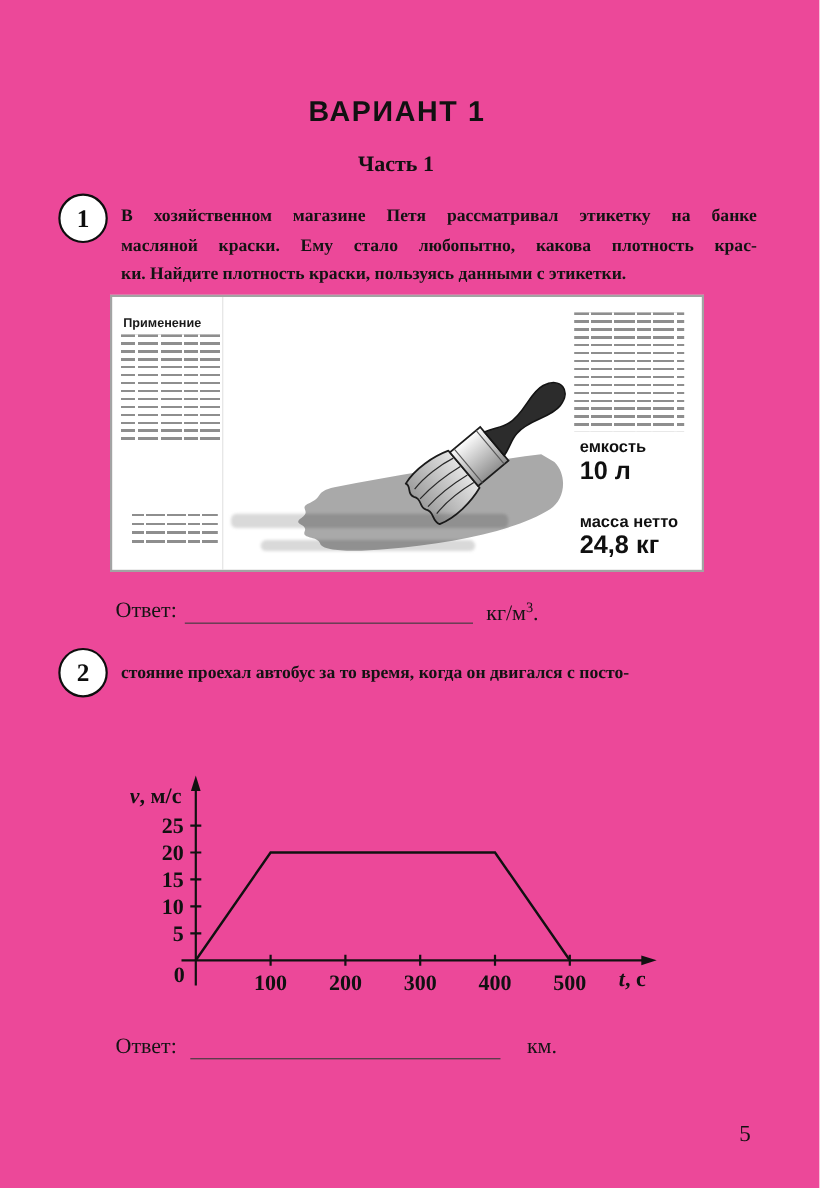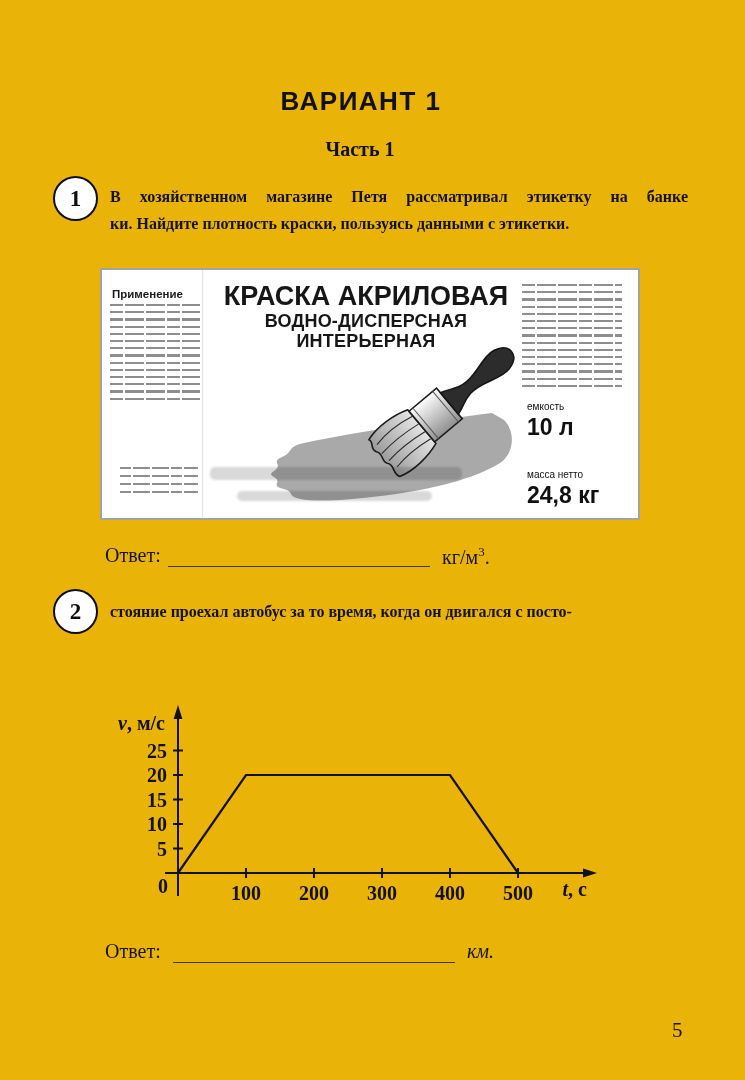--- a/index.html
+++ b/index.html
@@ -1,16 +1,16 @@
 <!DOCTYPE html>
 <html><head>
 <meta charset="utf-8">
 <style>
   html,body{margin:0;padding:0;background:#fff;}
-  .page{position:relative;width:745px;height:1080px;background:#eab308;overflow:hidden;
+  .page{position:relative;width:745px;height:1080px;background:#ec4899;overflow:hidden;
         font-family:"Liberation Serif",serif;color:#161616;}
 
   
   .variant-title{position:absolute;left:0;top:86px;width:722px;text-align:center;
      font-family:"Liberation Sans",sans-serif;font-weight:bold;font-size:26px;letter-spacing:1.5px;color:#111;}
   .part-title{position:absolute;left:0;top:138px;width:720px;text-align:center;
      font-weight:bold;font-size:20px;color:#111;}
 
   
   .qcircle{position:absolute;width:41px;height:41px;border:2.4px solid #0e0e0e;border-radius:50%;
@@ -44,21 +44,21 @@
      font-family:"Liberation Sans",sans-serif;color:#161616;}
   .lp-title1{font-weight:bold;font-size:27px;line-height:28px;}
   .lp-title2{font-weight:bold;font-size:18px;line-height:20px;margin-top:1px;letter-spacing:.2px;}
   .brush-art{position:absolute;left:140px;top:55px;width:300px;height:190px;}
   .ghost{position:absolute;border-radius:5px;background:#d9d9d9;filter:blur(1.3px);
      mix-blend-mode:multiply;}
   .ghost1{left:108px;top:197px;width:252px;height:13px;}
   .ghost2{left:135px;top:221px;width:195px;height:10px;}
   .spec{position:absolute;left:425px;top:130px;width:106px;
      font-family:"Liberation Sans",sans-serif;color:#101010;}
-  .spec-label{font-weight:normal;font-size:10px;line-height:14px;}
+  .spec-label{font-weight:bold;font-size:15px;line-height:14px;}
   .spec-value{font-weight:bold;font-size:23px;line-height:25px;margin-top:1px;}
   .spec-label.mt{margin-top:28px;}
 
   
   .answer-row{position:absolute;left:105px;width:440px;height:32px;font-size:20px;color:#141414;}
   .ans-label{position:absolute;left:0;top:0;}
   .ans-blank{position:absolute;height:22px;border-bottom:1.6px solid #3a3a3a;}
   .ans-unit{position:absolute;top:0;white-space:nowrap;}
   .ans-unit sup{font-size:13px;}
 
@@ -76,34 +76,31 @@
 <body>
 
 <div class="page">
 
   <div class="variant-title">ВАРИАНТ 1</div>
   <div class="part-title">Часть 1</div>
 
   <div class="qcircle" style="left:53px;top:176px;">1</div>
   <div class="qtext" style="top:184px;">
       <div class="tline">В хозяйственном магазине Петя рассматривал этикетку на банке</div>
+      <div class="tline">масляной краски. Ему стало любопытно, какова плотность крас-</div>
       <div class="tline">ки. Найдите плотность краски, пользуясь данными с этикетки.</div>
     </div>
 
   <figure class="paint-label">
     <div class="col-divider"></div>
 
     <div class="lp-heading">Применение</div>
     <div class="fineprint fp-left1"></div>
     <div class="fineprint fp-left2"></div>
 
-    <div class="lp-title">
-      <div class="lp-title1">КРАСКА АКРИЛОВАЯ</div>
-      <div class="lp-title2">ВОДНО-ДИСПЕРСНАЯ ИНТЕРЬЕРНАЯ</div>
-    </div>
 
     <div class="fineprint fp-right"></div>
 
     <svg class="brush-art" viewBox="0 0 300 190" aria-hidden="true">
       <defs>
         <linearGradient id="metal" x1="0" y1="0" x2="0" y2="1">
           <stop offset="0" stop-color="#fdfdfd"></stop>
             <stop offset=".5" stop-color="#c6c6c6"></stop>
             <stop offset="1" stop-color="#8f8f8f"></stop>
         </linearGradient>
@@ -188,17 +185,17 @@
         <text x="58" y="193" text-anchor="end" class="tick">0</text>
         <polyline points="68,173 136,75 340,75 408,173" class="series" stroke="#111111"></polyline>
         <text x="8" y="30" text-anchor="start" class="axlabel"><tspan font-style="italic">v</tspan><tspan>, м/с</tspan></text>
         <text x="477" y="196" text-anchor="end" class="axlabel"><tspan font-style="italic">t</tspan><tspan>, с</tspan></text>
       </svg>
   </div>
 
   <div class="answer-row" style="top:940px;">
     <span class="ans-label">Ответ:</span>
     <span class="ans-blank" style="left:68px;width:282px;"></span>
-    <span class="ans-unit" style="left:362px;font-style:italic;">км.</span>
+    <span class="ans-unit" style="left:374px;">км.</span>
   </div>
 
   <div class="page-number">5</div>
 </div>
 
 </body></html>

